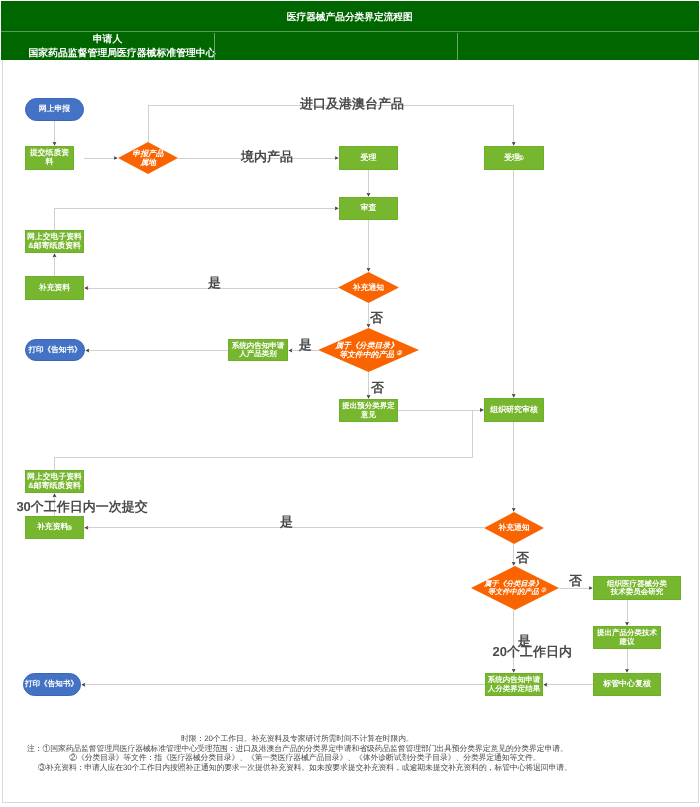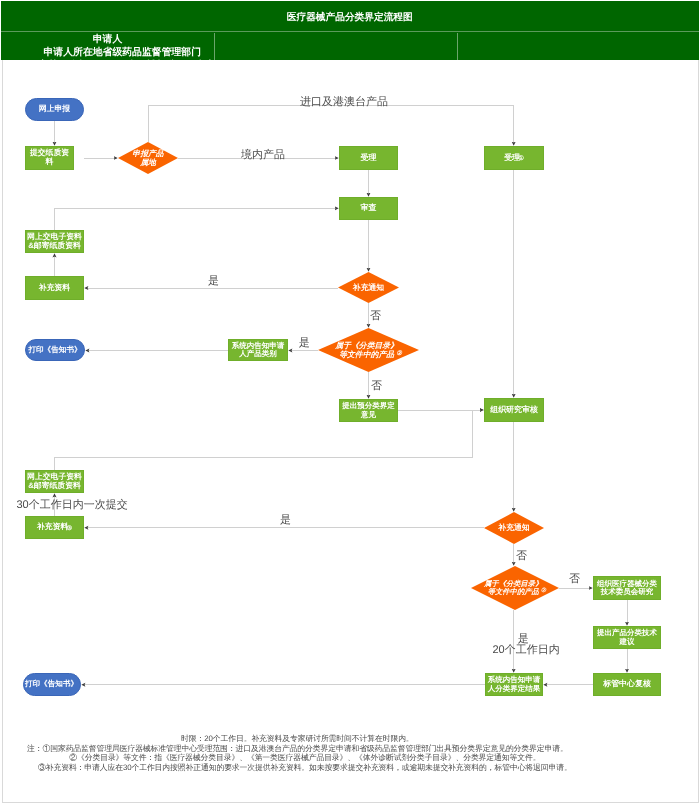--- a/index.html
+++ b/index.html
@@ -16,40 +16,39 @@
   
   #frame{position:absolute;left:1.5px;top:60px;width:697px;height:743px;border-left:1.3px solid #d9d9d9;border-right:1.3px solid #d9d9d9;border-bottom:1.3px solid #d9d9d9;box-sizing:border-box;}
   
   #conn{position:absolute;left:0;top:0;width:700px;height:807px;}
   
   .node{position:absolute;box-sizing:border-box;display:flex;align-items:center;justify-content:center;text-align:center;color:#fff;font-weight:bold;line-height:1.12;}
   .green{background:#77b62f;border:0.8px solid #6fae2a;}
   .blue{background:#4472c4;border:0.8px solid #3a66b8;border-radius:999px;}
   sup{font-size:0.8em;vertical-align:baseline;position:relative;top:0.62em;margin-left:-0.3em;}
   sup.hi{top:0.12em;}
-  .lbl{position:absolute;color:#4a4a4a;font-size:11px;line-height:1;white-space:nowrap;}
+  .lbl{position:absolute;color:#4a4a4a;font-size:13px;line-height:1;white-space:nowrap;font-weight:bold;}
   .dia{position:absolute;}
   .dia .txt{position:absolute;left:0;top:0;width:100%;height:100%;display:flex;align-items:center;justify-content:center;text-align:center;color:#fff;font-weight:bold;line-height:1.15;}
   
   #notes{position:absolute;left:23px;top:734.4px;color:#4a4a4a;font-size:7.85px;line-height:9.4px;letter-spacing:-0.12px;}
   #notes div{white-space:nowrap;text-align:center;}
   .ind{padding-left:15px;}
 </style>
 </head>
 <body>
 
 <div id="page">
   <div id="hdr">
     <div id="hdr-title">
         <span>医疗器械产品分类界定流程图</span>
       </div>
     <div id="hdr-div-h"></div>
     <div id="hdr-cols">
       <div class="hcol" style="width:213px">申请人</div>
-      <div class="hcol" style="width:242.5px">申请人所在地省级药品监督管理部门</div>
       <div class="hcol" style="width:242px">国家药品监督管理局医疗器械标准管理中心</div>
     </div>
     <div class="vdiv" style="left:213px"></div>
     <div class="vdiv" style="left:455.5px"></div>
   </div>
   <div id="frame"></div>
 
   <svg id="conn" viewBox="0 0 700 807">
     <defs>
       <marker id="ah" markerWidth="5.2" markerHeight="4.6" refX="3.5" refY="2.3" orient="auto" markerUnits="userSpaceOnUse">
@@ -160,21 +159,21 @@
       <div class="txt" style="font-size:7.85px">补充通知</div>
     </div>
 
     <div class="dia" style="left:471px;top:566px;width:88px;height:44px">
       <svg width="88" height="44" viewBox="0 0 88 44">
           <polygon points="44,0 88,22 44,44 0,22" fill="#fa6400"></polygon>
         </svg>
       <div class="txt" style="font-size:7.3px;font-style:italic">属于《分类目录》<br>等文件中的产品<sup>②</sup></div>
     </div>
 
-    <div class="node green" style="left:593px;top:576px;width:68px;height:24px;font-size:7.5px">组织医疗器械分类<br>技术委员会研究</div>
+    <div class="node green" style="left:593px;top:576px;width:88px;height:24px;font-size:7.5px">组织医疗器械分类<br>技术委员会研究</div>
     <div class="node green" style="left:593px;top:626px;width:68px;height:23px;font-size:7.5px">提出产品分类技术<br>建议</div>
     <div class="node green" style="left:593px;top:673px;width:68px;height:23px;font-size:7.95px">标管中心复核</div>
     <div class="node green" style="left:485px;top:673px;width:58px;height:23px;font-size:7.5px">系统内告知申请<br>人分类界定结果</div>
     <div class="node blue" style="left:22.5px;top:673.3px;width:58px;height:22.5px;font-size:7.6px">打印《告知书》</div>
 
     <div class="lbl" style="left:300px;top:96.6px">进口及港澳台产品</div>
     <div class="lbl" style="left:241px;top:149.6px">境内产品</div>
     <div class="lbl" style="left:208px;top:276.2px">是</div>
     <div class="lbl" style="left:370px;top:311.2px">否</div>
     <div class="lbl" style="left:298.8px;top:338.2px">是</div>

